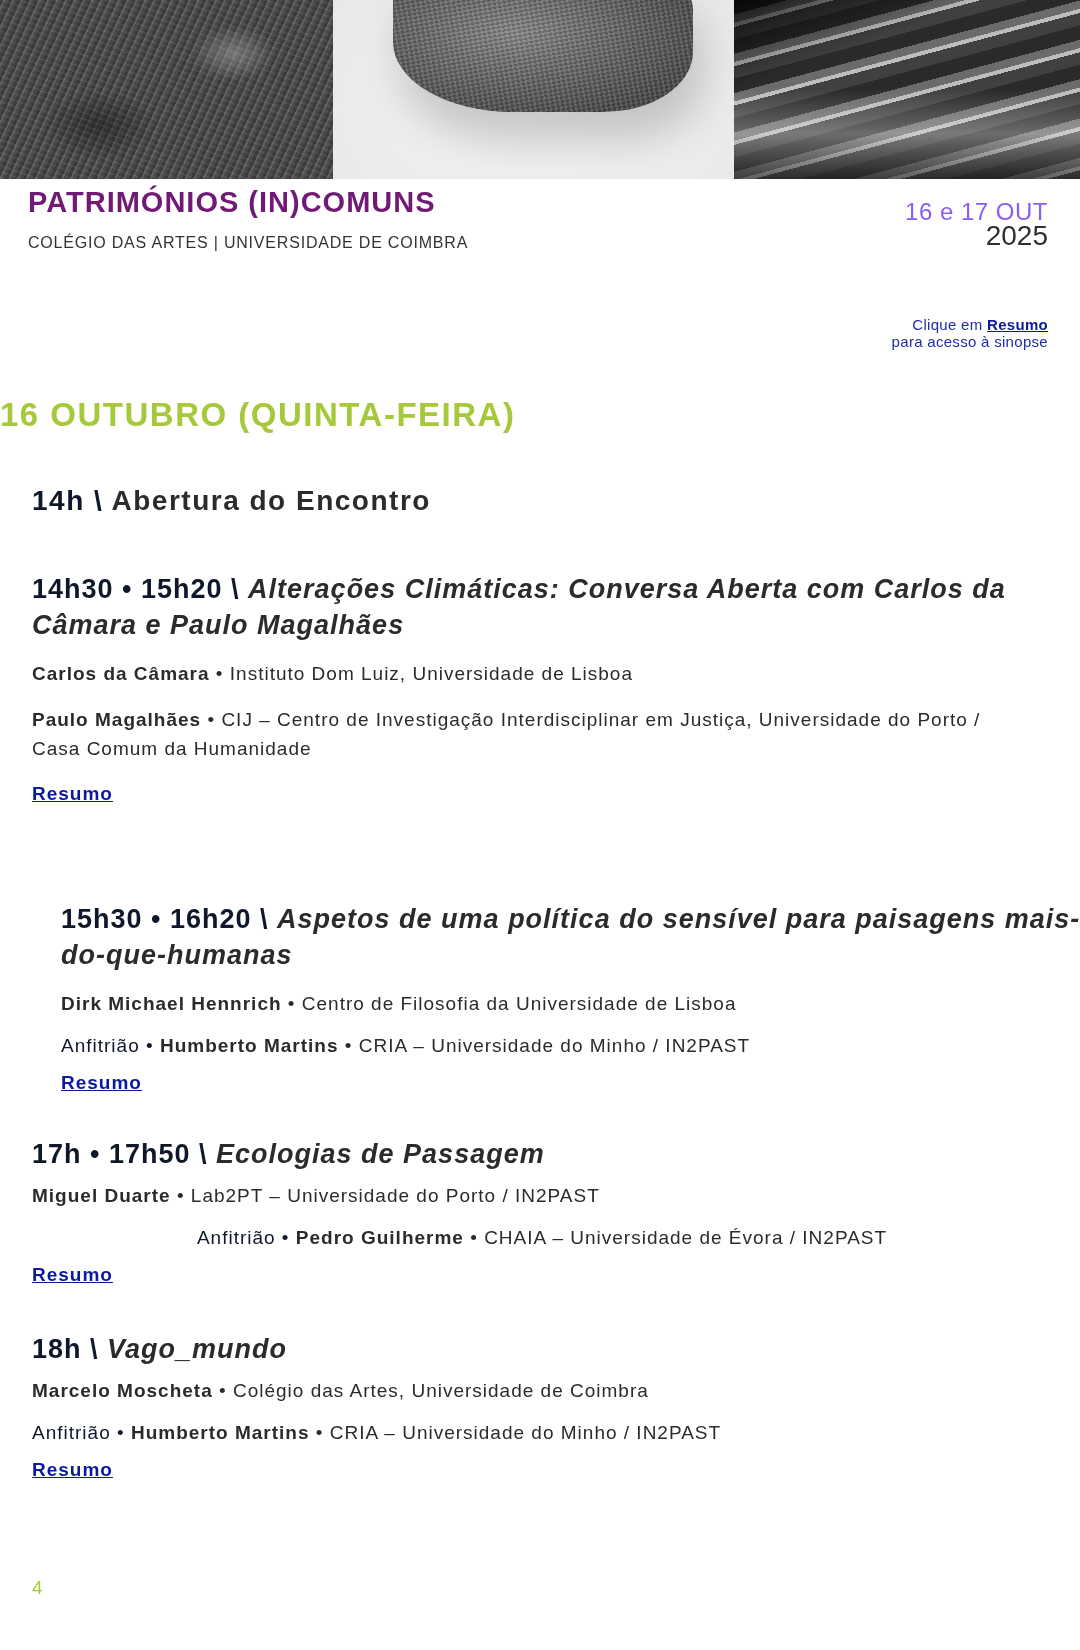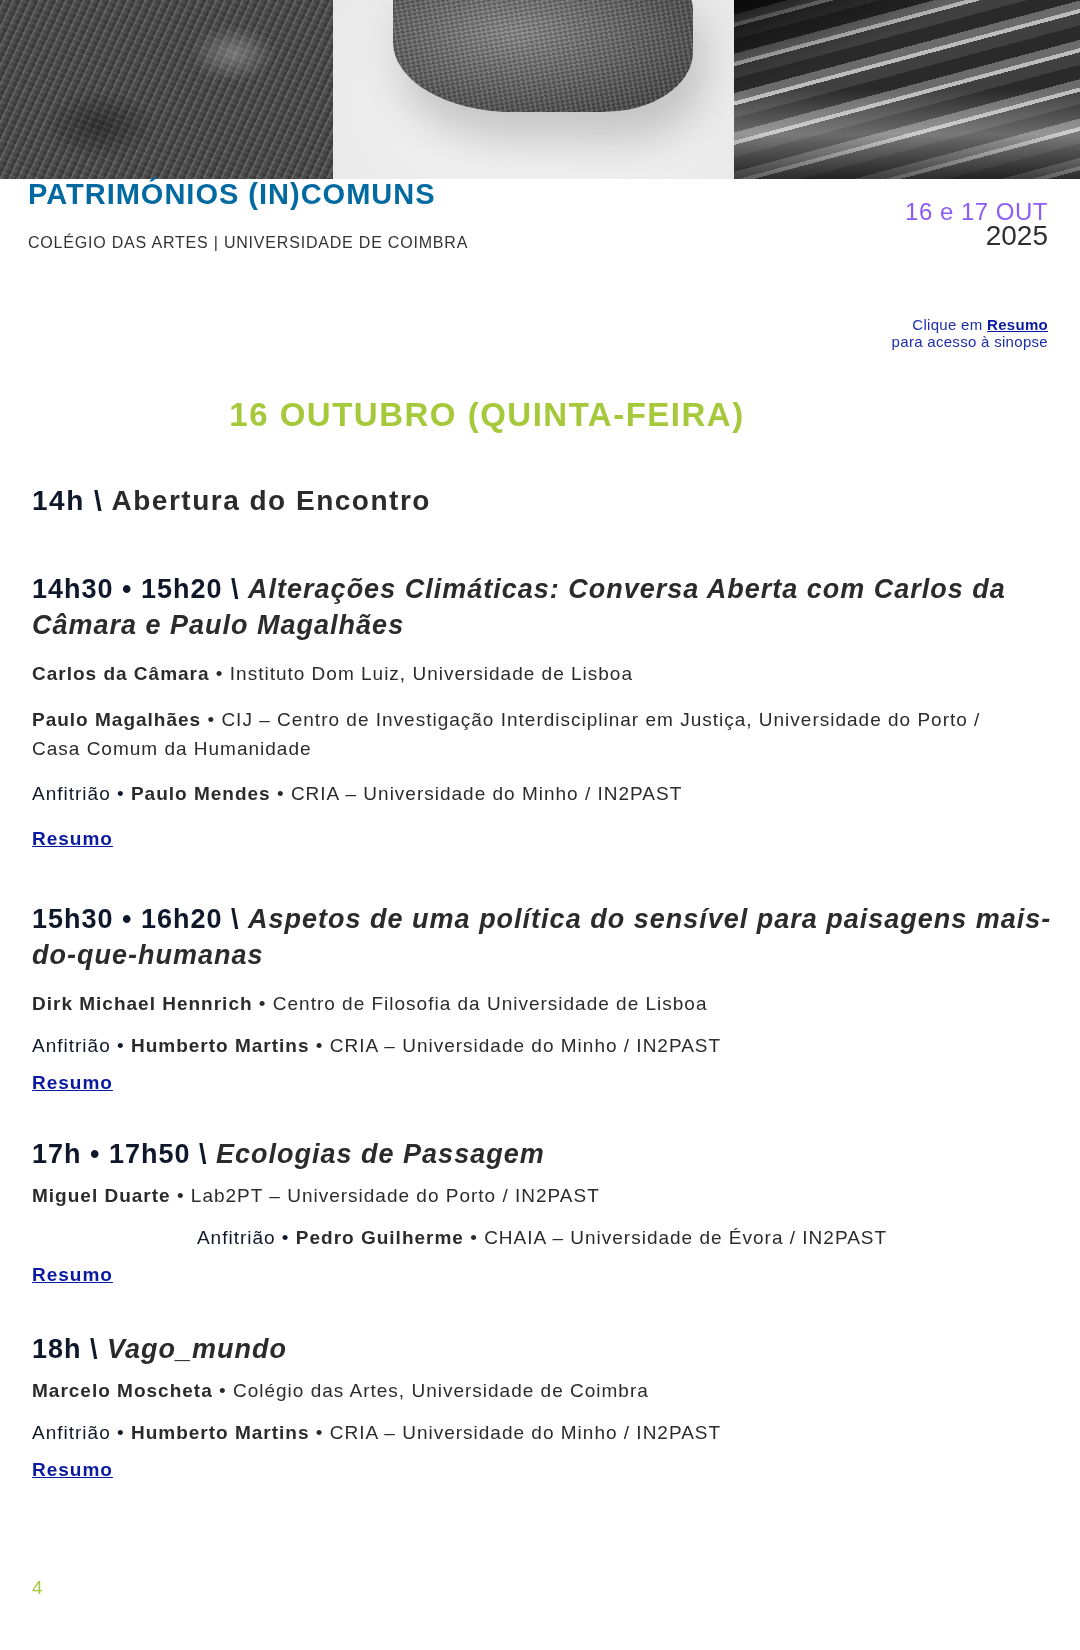--- a/index.html
+++ b/index.html
@@ -25,29 +25,29 @@
         radial-gradient(ellipse at 40% 40%, #8a8a8a, #4b4b4b 80%);
       box-shadow: 10px 30px 40px rgba(0,0,0,0.18); }
     .panel-right { width: 346px;
       background:
         linear-gradient(160deg, rgba(0,0,0,0.8) 0%, transparent 30%),
         repeating-linear-gradient(165deg, #2a2a2a 0 14px, #6b6b6b 14px 22px, #bdbdbd 22px 26px, #404040 26px 38px),
         #555; }
     .panel-right::after { content: ""; position: absolute; left: 0; right: 0; bottom: 0; height: 90px;
       background: linear-gradient(180deg, transparent, rgba(230,230,230,0.35) 50%, rgba(30,30,30,0.6)); }
 
-    .brand-title { position: absolute; left: 28px; top: 178px; font-size: 29px; font-weight: 700; letter-spacing: 1px; color: #0369a1; }
+    .brand-title { position: absolute; left: 28px; top: 186px; font-size: 29px; font-weight: 700; letter-spacing: 1px; color: #701a75; }
     .brand-sub { position: absolute; left: 28px; top: 234px; font-size: 16px; letter-spacing: 0.8px; color: #333; }
     .date-range { position: absolute; right: 32px; top: 198px; font-size: 24px; font-weight: 400; color: #8b5cf6; text-align: right; letter-spacing: 0.5px; }
     .date-year { position: absolute; right: 32px; top: 220px; font-size: 28px; color: #2f2f2f; text-align: center; }
 
     .hint { position: absolute; right: 32px; top: 316px; text-align: right; font-size: 15px; color: #1e2ea8; line-height: 17px; letter-spacing: 0.3px; }
     .hint a { color: #0a1aa0; font-weight: 700; text-decoration: underline; }
 
-    .day-heading { position: absolute; left: 0; width: 974px; top: 396px; text-align: center; font-size: 33px; font-weight: 700; color: #a5c93a; letter-spacing: 1.5px; }
+    .day-heading { position: absolute; left: 0; width: 974px; top: 396px; text-align: left; font-size: 33px; font-weight: 700; color: #a5c93a; letter-spacing: 1.5px; }
 
     .green { color: #0f172a; }
     .session { position: absolute; left: 32px; width: 1020px; }
     .s-title { font-size: 27px; font-weight: 700; line-height: 36px; letter-spacing: 1px; color: #2b2b2b; }
     .s-title .t-italic { font-style: italic; }
     .line { font-size: 19px; line-height: 29px; letter-spacing: 1px; color: #2b2b2b; }
     .line b { font-weight: 700; }
     .resumo { display: inline-block; font-size: 19px; font-weight: 700; letter-spacing: 1px; color: #0a1aa0; text-decoration: underline; cursor: pointer; }
 
     .page-num { position: absolute; left: 32px; top: 1577px; font-size: 19px; color: #a5c93a; }
@@ -80,25 +80,24 @@
     <span class="green">14h \ </span><span>Abertura do Encontro</span>
   </div>
 </div>
 
 <div class="session" style="top:571px;">
   <div class="s-title">
     <span class="green">14h30 • 15h20 \ </span><span class="t-italic">Alterações Climáticas: Conversa Aberta com Carlos da Câmara e Paulo Magalhães</span>
   </div>
   <div class="line" style="margin-top:16px;"><b>Carlos da Câmara</b><span> • Instituto Dom Luiz, Universidade de Lisboa</span></div>
   <div class="line" style="margin-top:17px; width:960px;"><b>Paulo Magalhães</b><span> • CIJ – Centro de Investigação Interdisciplinar em Justiça, Universidade do Porto / Casa Comum da Humanidade</span></div>
-  <div class="line" style="margin-top:16px;"><span class="green">Anfitrião • </span><b>Paulo Mendes</b><span> • CRIA – Universidade do Minho / IN2PAST</span></div>
   <div style="margin-top:20px;"><a class="resumo">Resumo</a></div>
 </div>
 
-<div class="session" style="top:901px;">
+<div class="session" style="top:901px;margin-left:29px;">
   <div class="s-title">
     <span class="green">15h30 • 16h20 \ </span><span class="t-italic">Aspetos de uma política do sensível para paisagens mais-do-que-humanas</span>
   </div>
   <div class="line" style="margin-top:16px;"><b>Dirk Michael Hennrich</b><span> • Centro de Filosofia da Universidade de Lisboa</span></div>
   <div class="line" style="margin-top:13px;"><span class="green">Anfitrião • </span><b>Humberto Martins</b><span> • CRIA – Universidade do Minho / IN2PAST</span></div>
   <div style="margin-top:12px;"><a class="resumo">Resumo</a></div>
 </div>
 
 <div class="session" style="top:1136px;">
   <div class="s-title">

